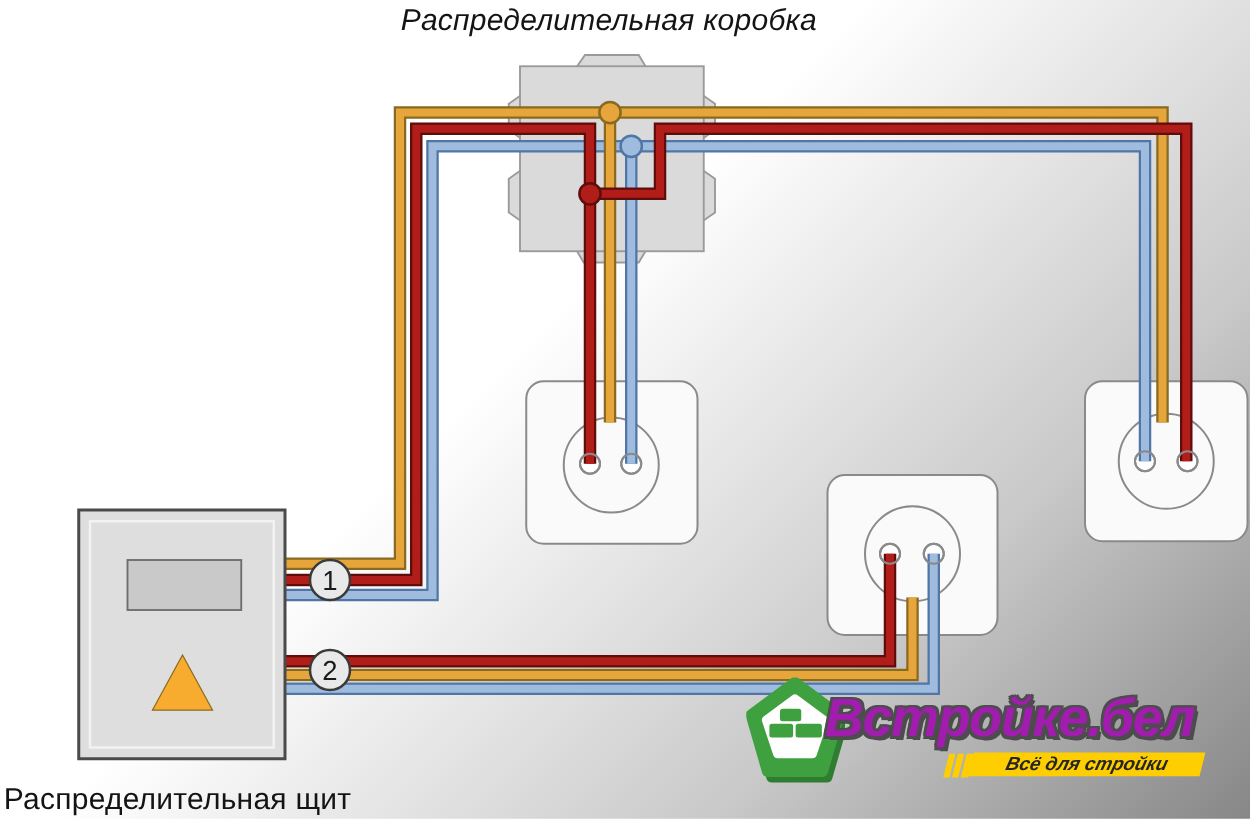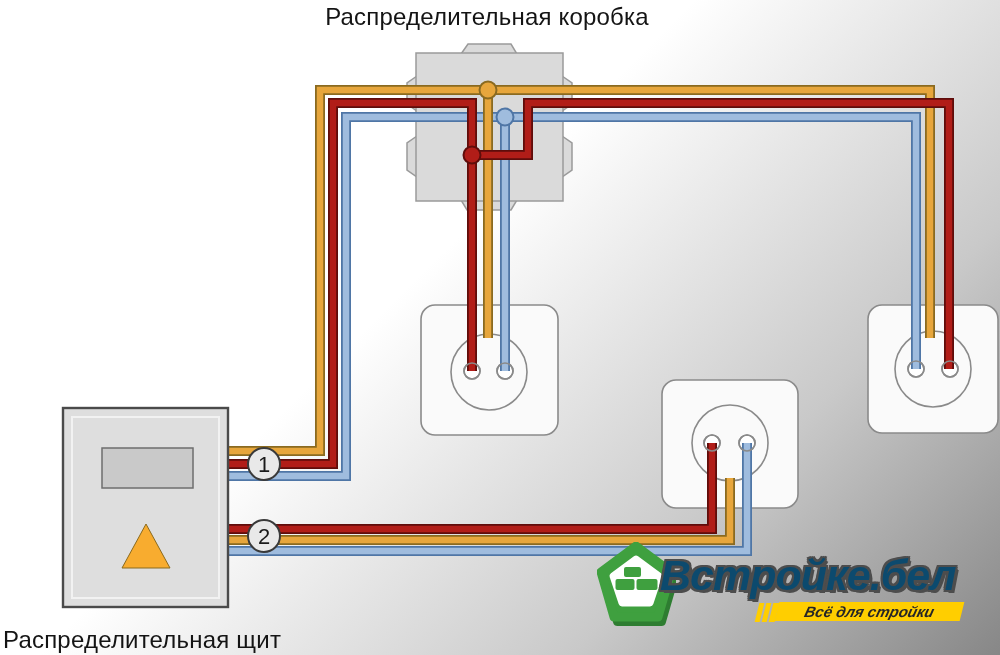--- a/index.html
+++ b/index.html
@@ -29,28 +29,28 @@
   .panel-inner{fill:none;stroke:var(--panel_inner);stroke-width:2;}
   .display{fill:var(--display_fill);stroke:var(--display_stroke);stroke-width:1.5;}
   .warntri{fill:var(--triangle_fill);stroke:var(--triangle_stroke);stroke-width:1;}
   .lblcircle{fill:var(--label_circle_fill);stroke:var(--label_circle_stroke);stroke-width:2;}
   .lbltext{font-family:"Liberation Sans",sans-serif;font-size:22px;fill:#1a1a1a;text-anchor:middle;}
   
   .caption{
     position:absolute;color:var(--text_dark);font-size:24px;font-weight:500;
     letter-spacing:.2px;white-space:nowrap;
   }
-  .caption.title{left:287px;top:3px;width:400px;text-align:center;}
+  .caption.title{left:287px;top:3px;width:400px;text-align:center;font-style:italic;}
   .caption.panel{left:3px;top:626px;}
   
   .logo{position:absolute;left:0;top:0;width:1000px;height:655px;pointer-events:none;}
   .logo-badge{position:absolute;left:597px;top:542px;width:79px;height:89px;}
   .logo-name{
     position:absolute;left:660px;top:551px;font-size:43px;line-height:48px;
-    font-style:italic;font-weight:bold;color:#0c4a6e;letter-spacing:-1px;white-space:nowrap;
+    font-style:italic;font-weight:bold;color:#a21caf;letter-spacing:-1px;white-space:nowrap;
     text-shadow:
       2px 0 0 var(--logo_text_shadow),-2px 0 0 var(--logo_text_shadow),
       0 2px 0 var(--logo_text_shadow),0 -2px 0 var(--logo_text_shadow),
       2px 2px 0 var(--logo_text_shadow),-2px -2px 0 var(--logo_text_shadow),
       -2px 2px 0 var(--logo_text_shadow),2px -2px 0 var(--logo_text_shadow),
       3px 3px 0 var(--logo_text_shadow);
   }
   .logo-banner{
     position:absolute;left:777px;top:602px;width:185px;height:19px;
     background:var(--banner_yellow);transform:skewX(-14deg);

